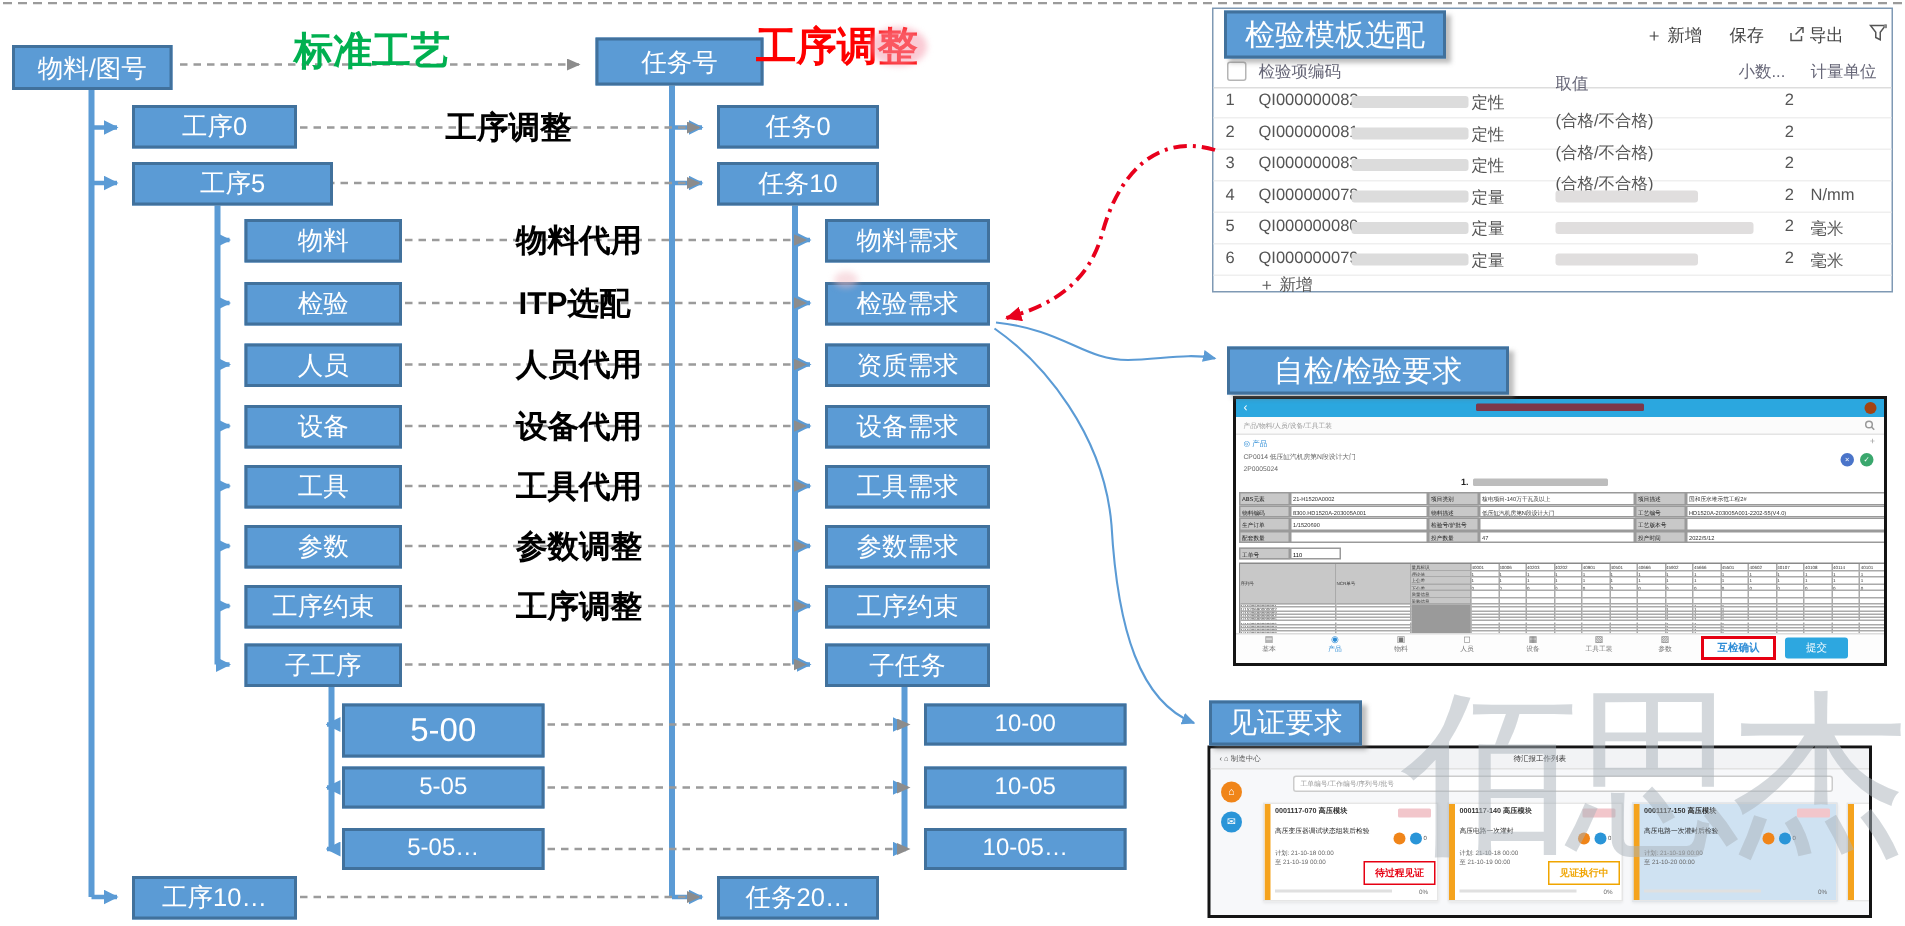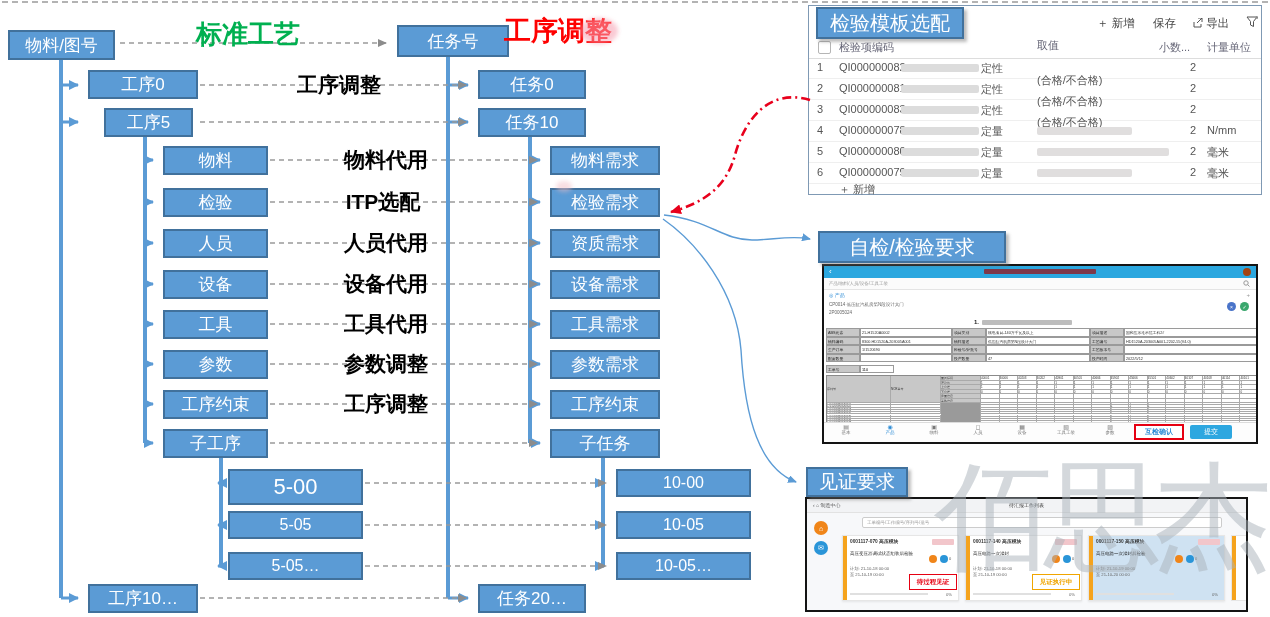--- a/index.html
+++ b/index.html
@@ -174,21 +174,21 @@
       <path d="M270,443 H537" marker-end="url(#mG)"></path>
       <path d="M365,483 H606" marker-end="url(#mG)"></path>
       <path d="M365,525 H606" marker-end="url(#mG)"></path>
       <path d="M365,566 H606" marker-end="url(#mG)"></path>
       <path d="M200,598 H466" marker-end="url(#mG)"></path>
     </g>
   </svg>
 
   <div class="node" style="left:8px;top:30px;width:107px;height:30px">物料/图号</div>
   <div class="node" style="left:88px;top:70px;width:110px;height:29px">工序0</div>
-  <div class="node" style="left:104px;top:108px;width:89px;height:29px">工序5</div>
+  <div class="node" style="left:88px;top:108px;width:134px;height:29px">工序5</div>
   <div class="node" style="left:163px;top:146px;width:105px;height:29px">物料</div>
   <div class="node" style="left:163px;top:188px;width:105px;height:29px">检验</div>
   <div class="node" style="left:163px;top:229px;width:105px;height:29px">人员</div>
   <div class="node" style="left:163px;top:270px;width:105px;height:29px">设备</div>
   <div class="node" style="left:163px;top:310px;width:105px;height:29px">工具</div>
   <div class="node" style="left:163px;top:350px;width:105px;height:29px">参数</div>
   <div class="node" style="left:163px;top:390px;width:105px;height:29px">工序约束</div>
   <div class="node" style="left:163px;top:429px;width:105px;height:29px">子工序</div>
   <div class="node" style="left:228px;top:469px;width:135px;height:36px;font-size:22px">5-00</div>
   <div class="node" style="left:228px;top:511px;width:135px;height:28px;font-size:16px">5-05</div>
@@ -237,21 +237,21 @@
     <span class="p1-tool" style="left:437px">
       <svg width="12" height="12">
           <path d="M1,1 H11 L7.5,5.5 V10.5 L4.5,9 V5.5 Z" stroke="#555" fill="none"></path>
           <circle cx="11" cy="1.5" r="1.3" fill="#888"></circle>
         </svg></span>
     <span class="chk"></span>
     <div class="t-head">
       <span style="left:30px;top:4px">检验项编码</span>
       <span style="left:92px;top:4px"></span>
       <span style="left:168px;top:4px"></span>
-      <span style="left:228px;top:2px">取值</span>
+      <span style="left:228px;top:12px">取值</span>
       <span style="left:350px;top:4px">小数...</span>
       <span style="left:398px;top:4px">计量单位</span>
     </div>
     <div id="tpl-rows">
         <div class="t-row">
           <span class="c-no">1</span>
     <span class="c-code">QI000000082</span>
     <span class="c-name-blur"></span>
     <span class="c-type">定性</span>
           <span class="c-val">(合格/不合格)</span>

